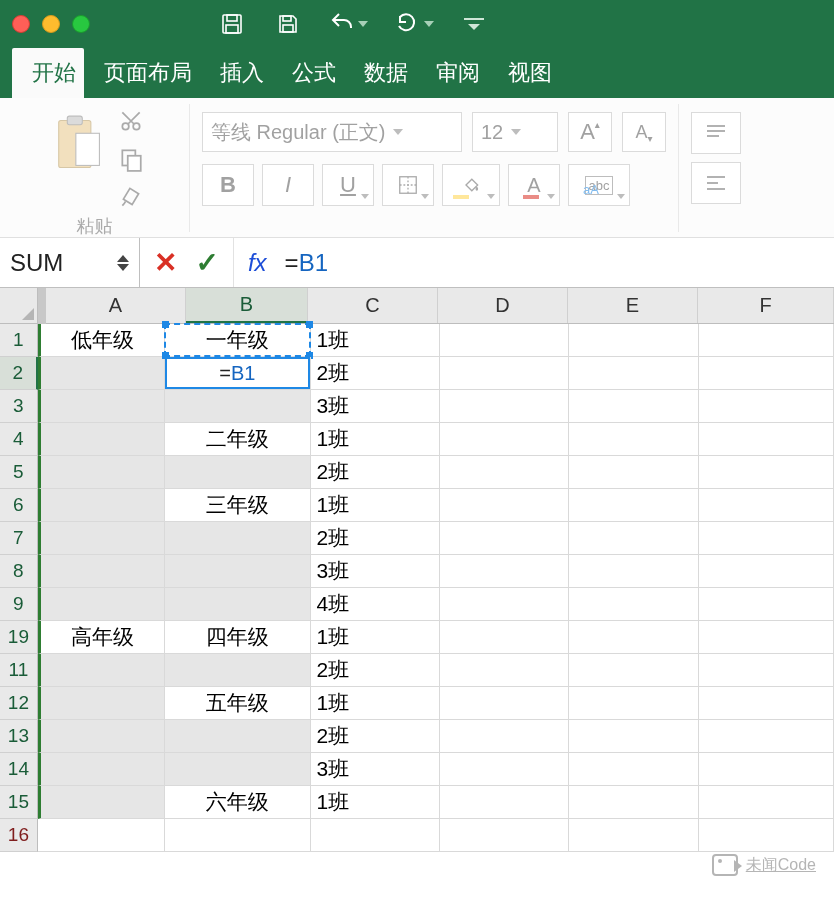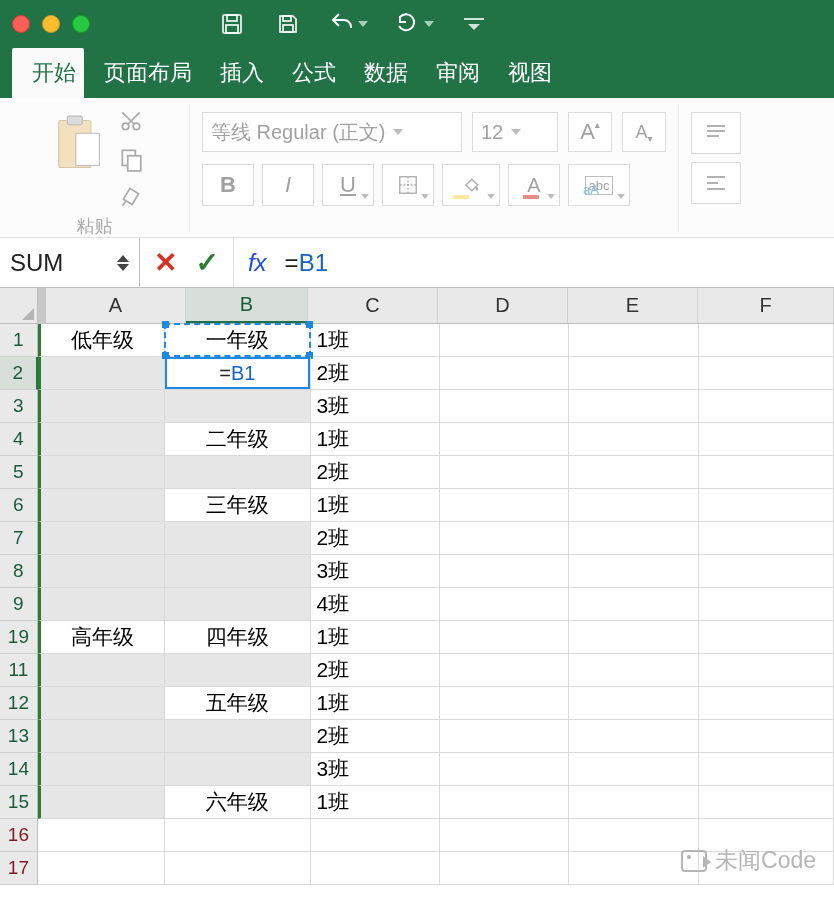--- a/index.html
+++ b/index.html
@@ -89,21 +89,21 @@
   .greenbar{ border-left:3px solid #2e7d32; }
   
   .copysrc{ position:relative; }
   .copysrc::after{ content:""; position:absolute; inset:-1px; border:2px dashed #1e88e5; pointer-events:none;}
   .copysrc .hdl{position:absolute;width:7px;height:7px;background:#1e88e5;}
   .copysrc .h-tl{top:-3px;left:-3px;} .copysrc .h-tr{top:-3px;right:-3px;} .copysrc .h-bl{bottom:-3px;left:-3px;} .copysrc .h-br{bottom:-3px;right:-3px;}
   
   .editing{ position:relative; background:#fff; box-shadow: inset 0 0 0 2px #1e88e5; font-size:20px;}
   .editing .eq{color:#222;} .editing .ref{color:#1565c0;}
 
-  .watermark{ position:absolute; right:18px; bottom:28px; display:flex; align-items:center; gap:8px; color:#b5b5b5; font-size:23px; }
+  .watermark{ position:absolute; right:18px; bottom:28px; display:flex; align-items:center; gap:8px; color:#b5b5b5; font-size:16px;text-decoration:underline; }
   .watermark .wm-ico{ width:26px;height:22px;border:2px solid #b5b5b5; border-radius:4px; position:relative;}
   .watermark .wm-ico::before{content:"";position:absolute;left:4px;top:3px;width:4px;height:4px;border-radius:50%;background:#b5b5b5;}
   .watermark .wm-ico::after{content:"";position:absolute;right:-6px;top:4px;width:0;height:0;border-top:6px solid transparent;border-bottom:6px solid transparent;border-left:8px solid #b5b5b5;}
 
   .sep-col{ width:8px; background:#c8c8c8; height:36px; }
 </style>
 </head>
 <body>
 
 <div class="titlebar">
@@ -462,28 +462,19 @@
     <div class="row">
       <div class="rh">16</div>
       <div class="cell cA"></div>
       <div class="cell cB"></div>
       <div class="cell cC"></div>
       <div class="cell cD"></div>
       <div class="cell cE"></div>
       <div class="cell cF"></div>
     </div>
 
-    <div class="row">
-      <div class="rh">17</div>
-      <div class="cell cA"></div>
-      <div class="cell cB"></div>
-      <div class="cell cC"></div>
-      <div class="cell cD"></div>
-      <div class="cell cE"></div>
-      <div class="cell cF"></div>
-    </div>
   </div>
 </div>
 
 <div class="watermark">
   <span class="wm-ico"></span>
   <span>未闻Code</span>
 </div>
 
 </body></html>

